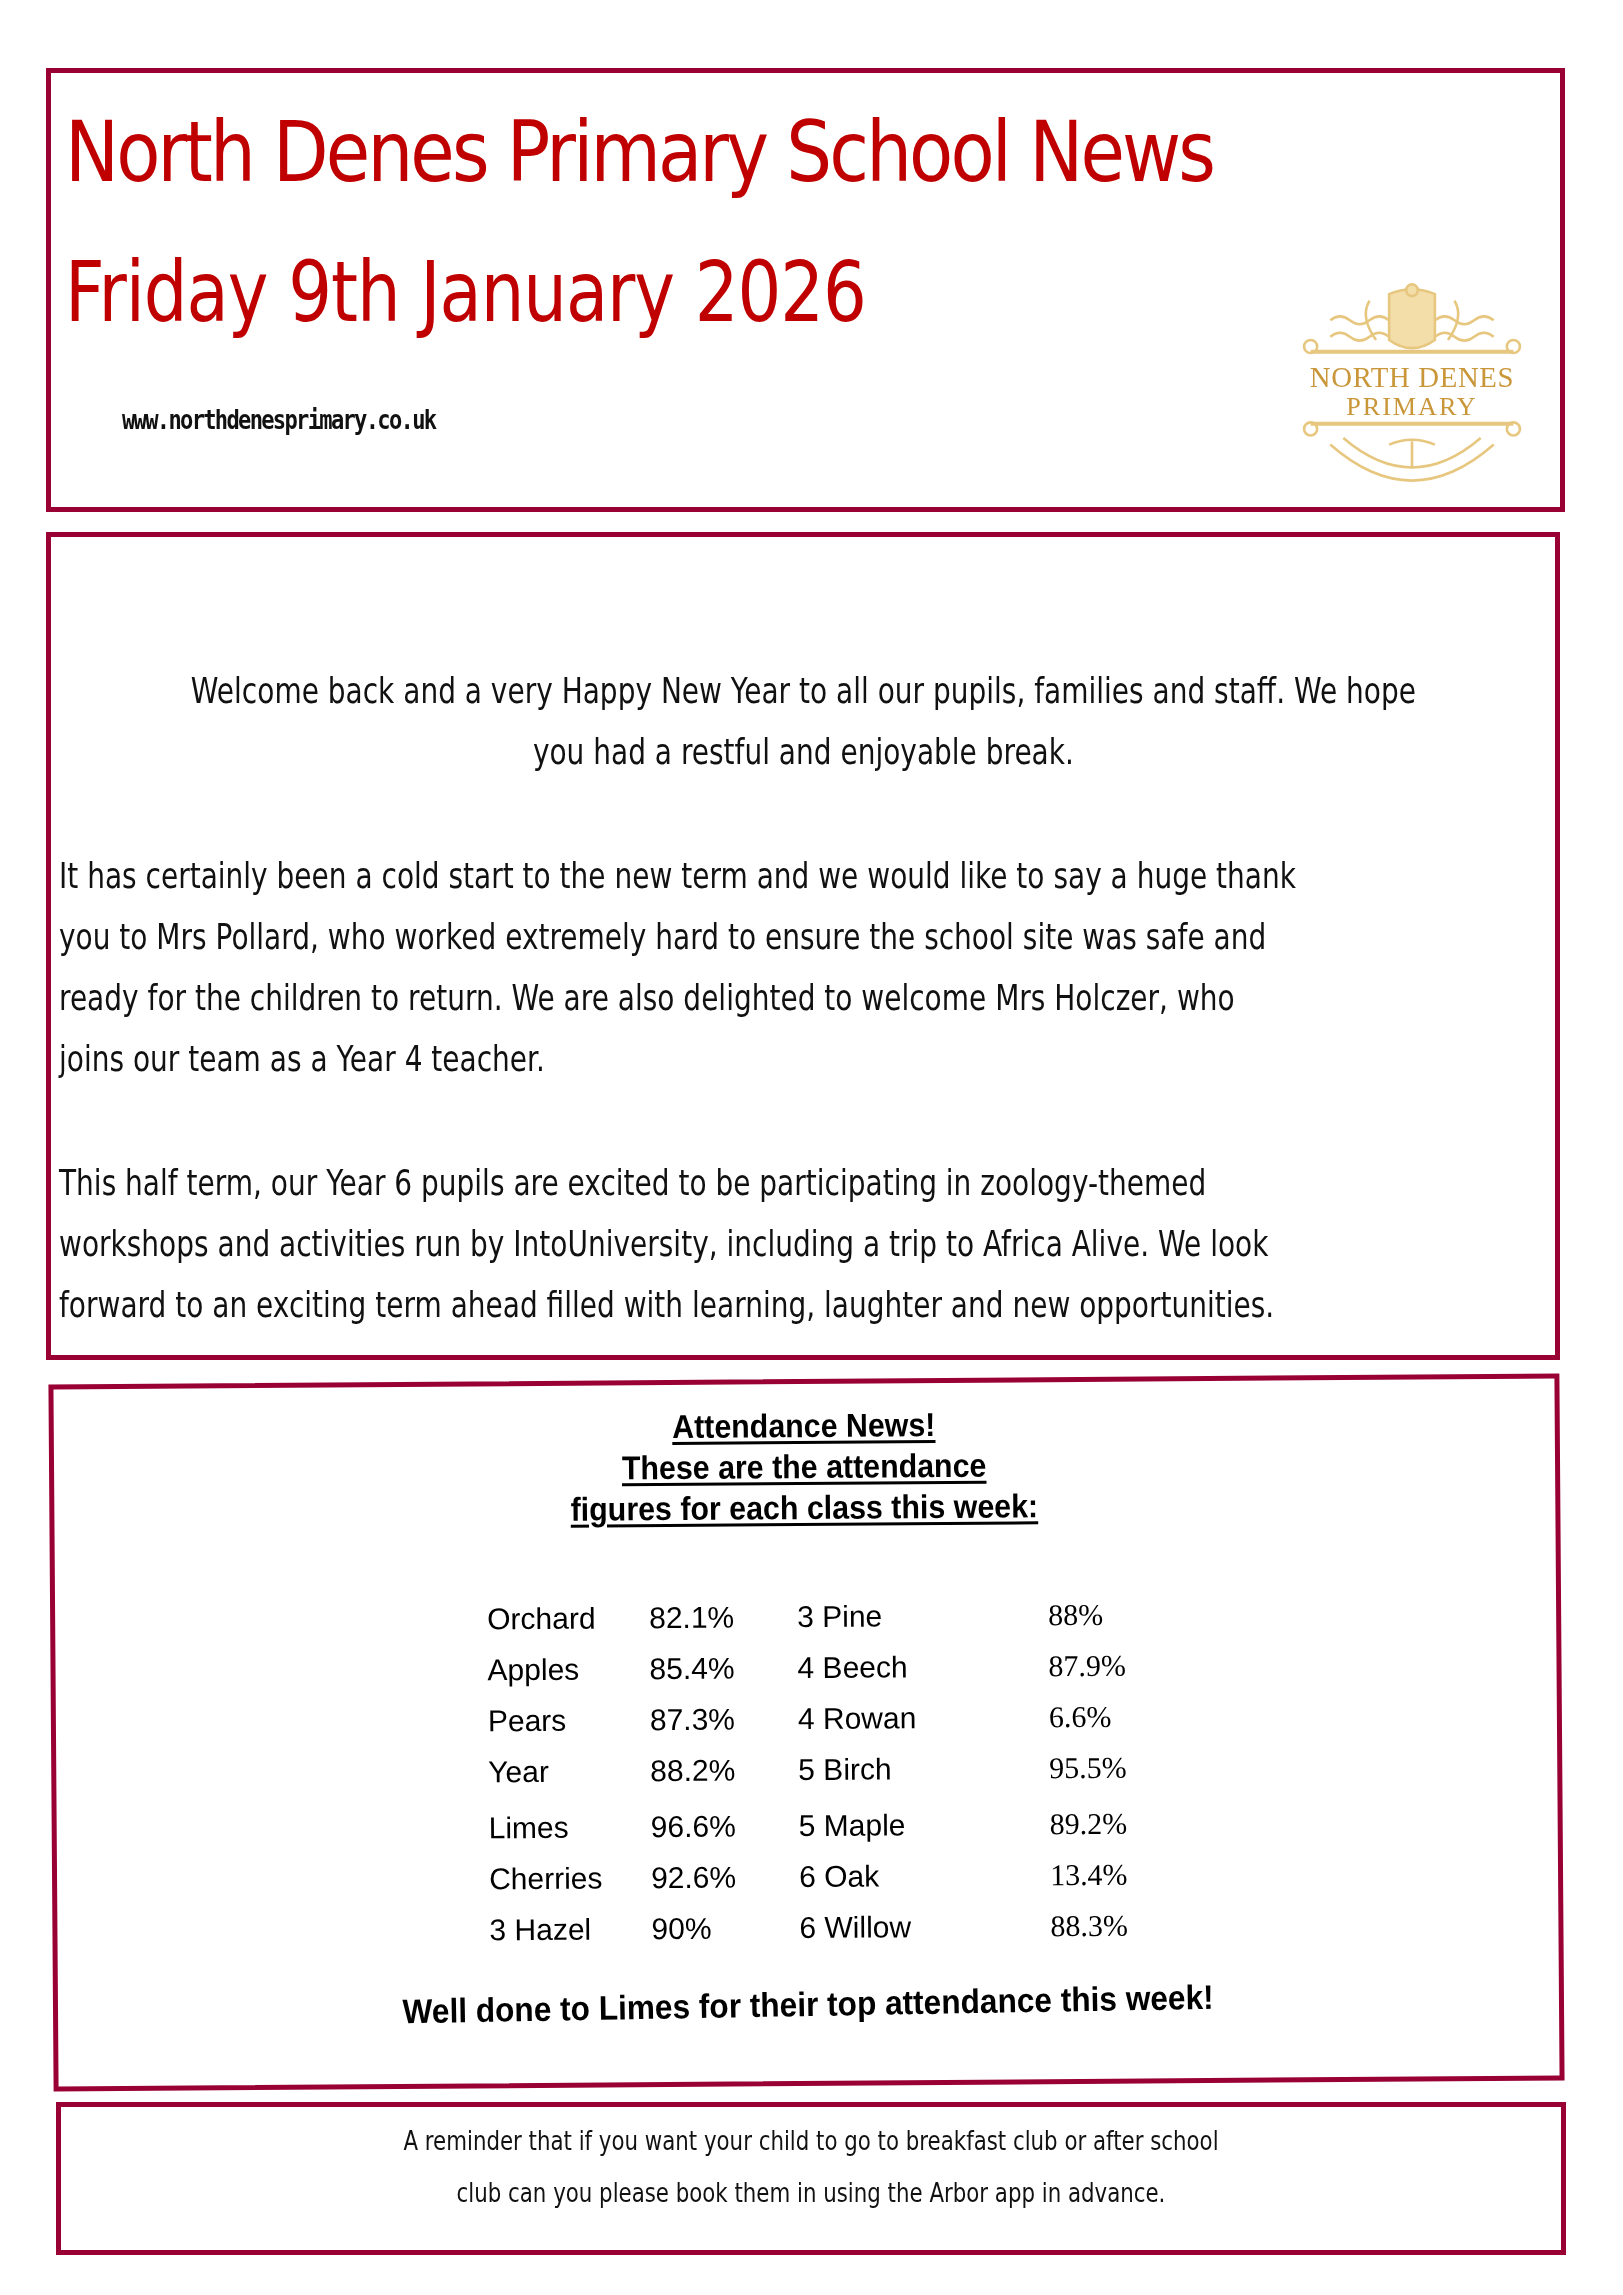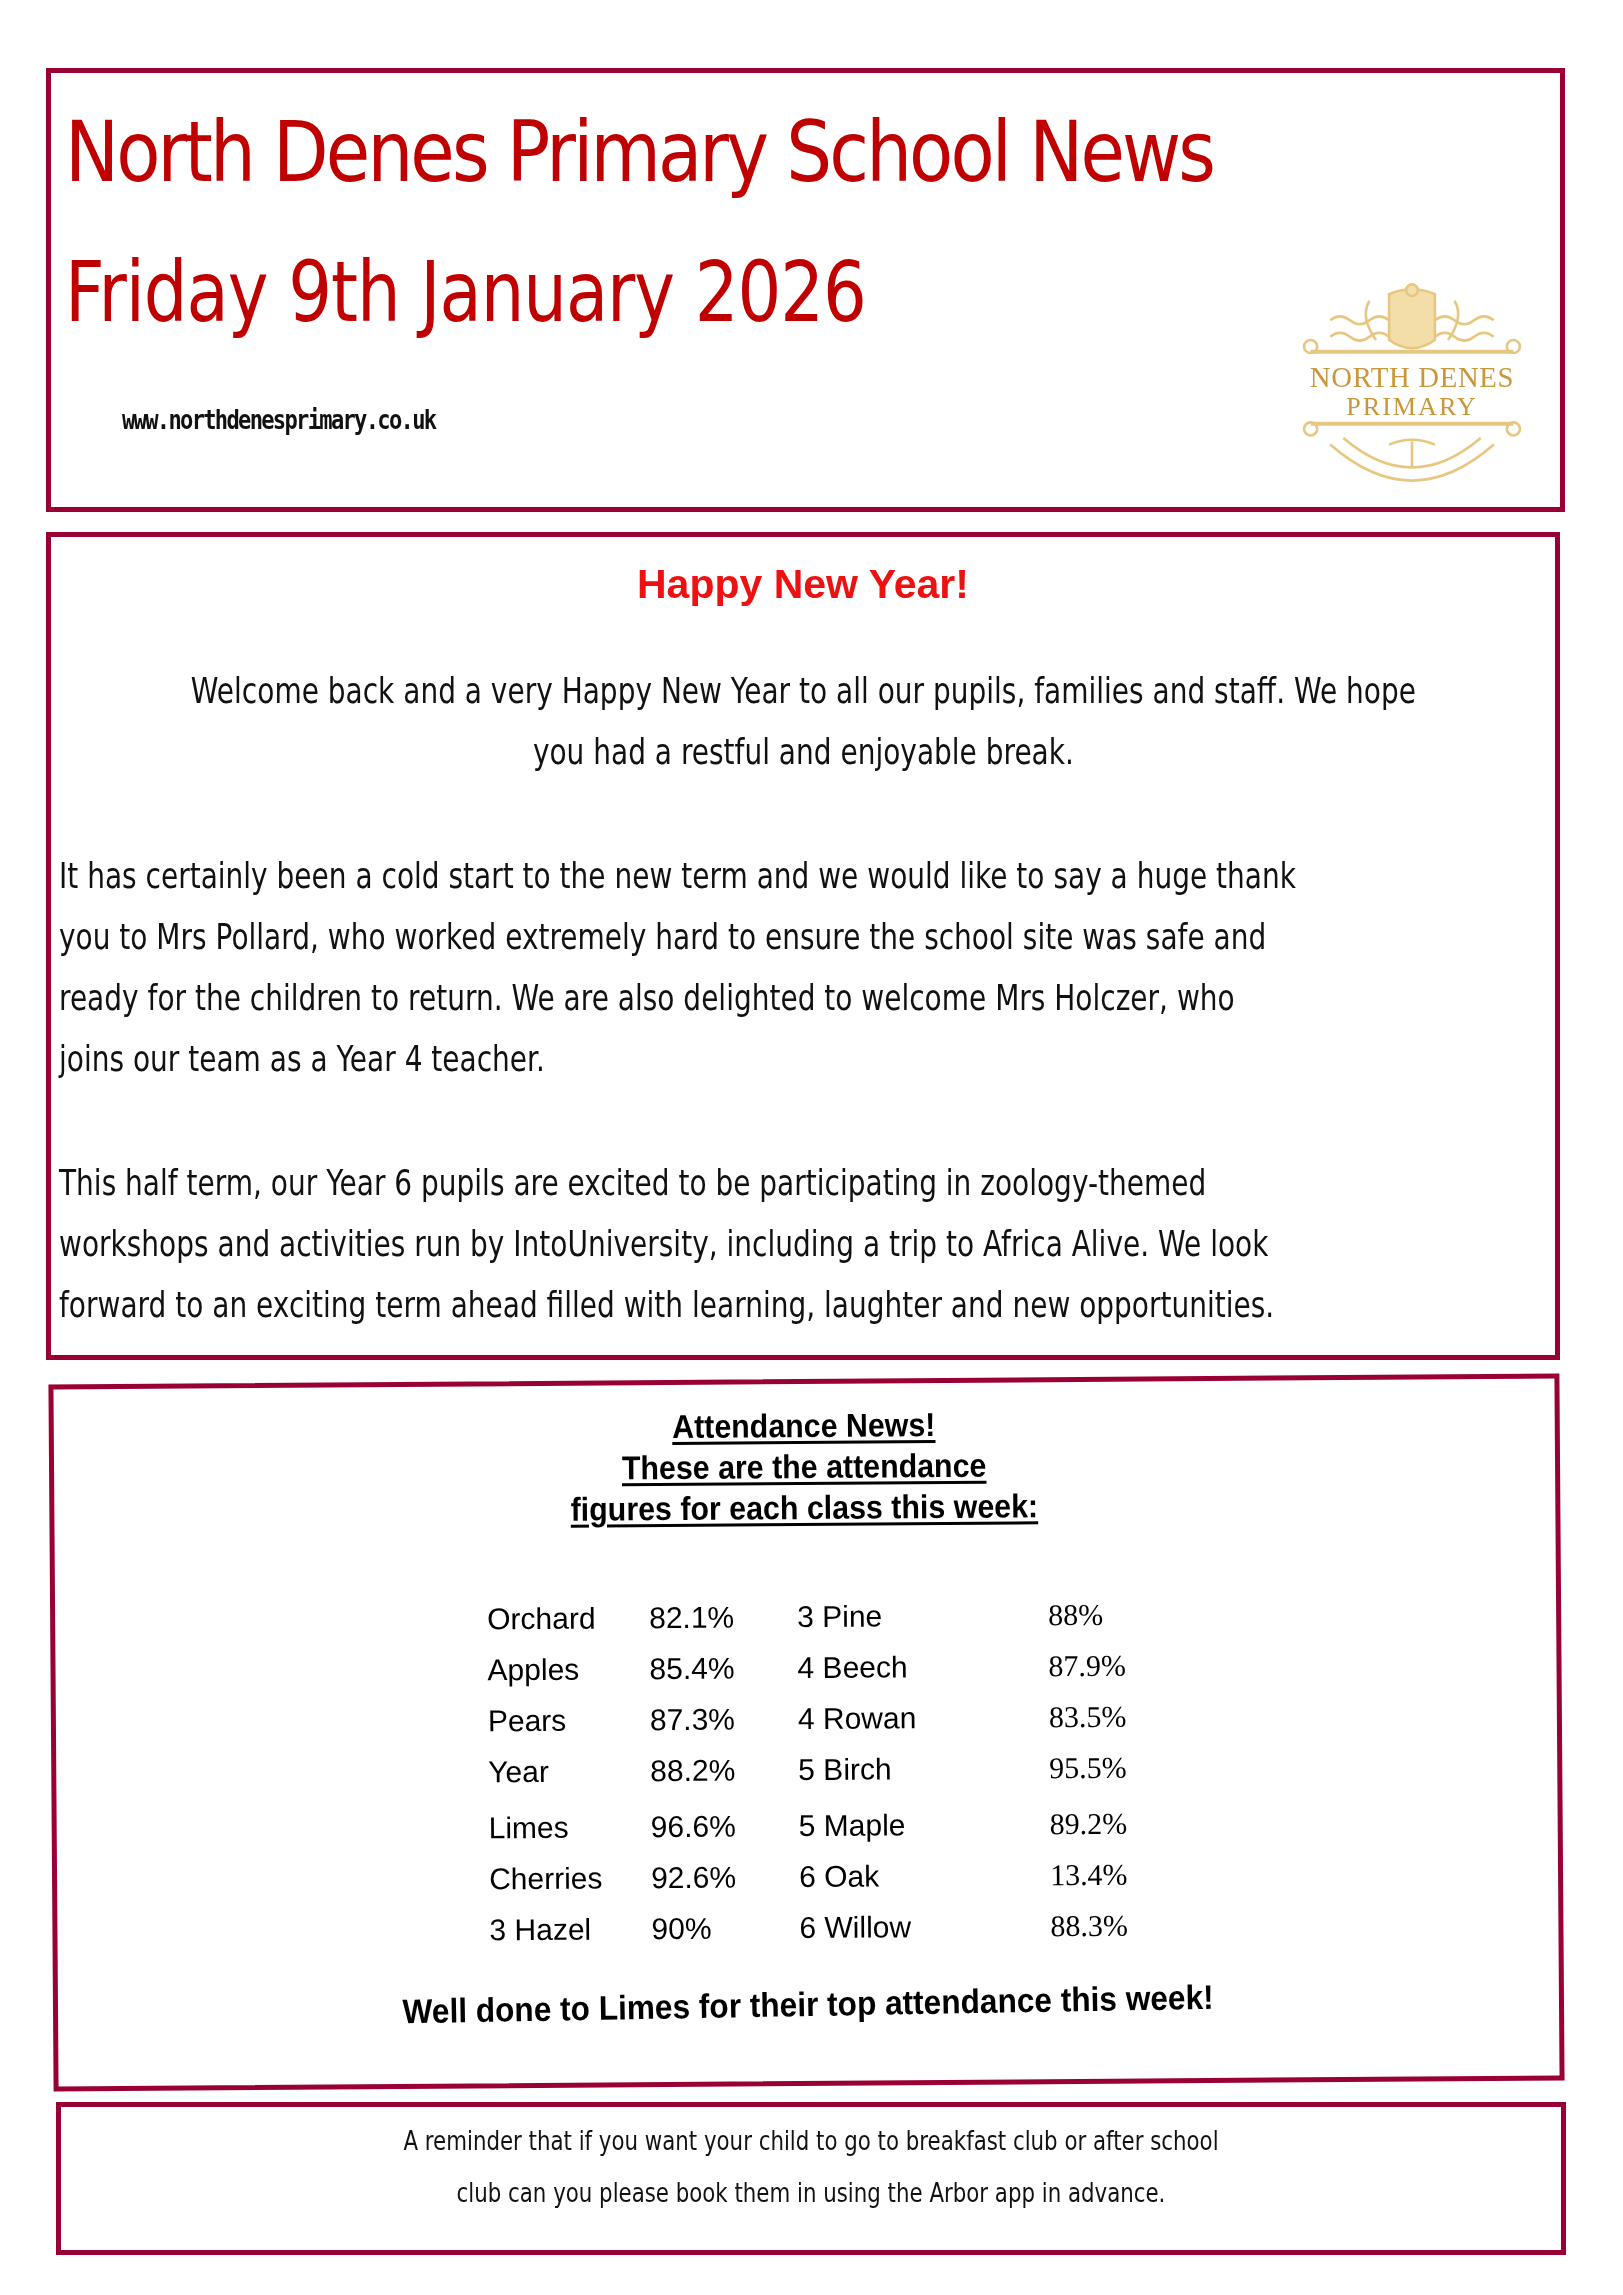--- a/index.html
+++ b/index.html
@@ -72,21 +72,20 @@
         <path d="M150 250 q35 -15 70 0"></path>
         <path d="M185 245 v40"></path>
       </g>
       <text x="185" y="162" text-anchor="middle" font-family="Liberation Serif, serif" font-size="44" fill="#C9973A" letter-spacing="1">NORTH DENES</text>
       <text x="185" y="205" text-anchor="middle" font-family="Liberation Serif, serif" font-size="40" fill="#C9973A" letter-spacing="3">PRIMARY</text>
     </svg>
   </div>
 </section>
 
 <section class="box" id="main">
-  <h2 id="hny" style="margin:0;">Happy New Year!</h2>
   <div class="para" id="p1">
     <div>Welcome back and a very Happy New Year to all our pupils, families and staff. We hope</div>
     <div>you had a restful and enjoyable break.</div>
   </div>
   <div class="para" id="p2">
     <div>It has certainly been a cold start to the new term and we would like to say a huge thank</div>
     <div>you to Mrs Pollard, who worked extremely hard to ensure the school site was safe and</div>
     <div>ready for the children to return. We are also delighted to welcome Mrs Holczer, who</div>
     <div>joins our team as a Year 4 teacher.</div>
   </div>
@@ -114,21 +113,21 @@
     <div class="row">
       <span class="c c1">Apples</span>
       <span class="c c2">85.4%</span>
       <span class="c c3">4 Beech</span>
       <span class="c c4">87.9%</span>
     </div>
     <div class="row">
       <span class="c c1">Pears</span>
       <span class="c c2">87.3%</span>
       <span class="c c3">4 Rowan</span>
-      <span class="c c4">83.5%</span>
+      <span class="c c4">6.6%</span>
     </div>
     <div class="row gap">
       <span class="c c1">Year</span>
       <span class="c c2">88.2%</span>
       <span class="c c3">5 Birch</span>
       <span class="c c4">95.5%</span>
     </div>
     <div class="row">
       <span class="c c1">Limes</span>
       <span class="c c2">96.6%</span>

